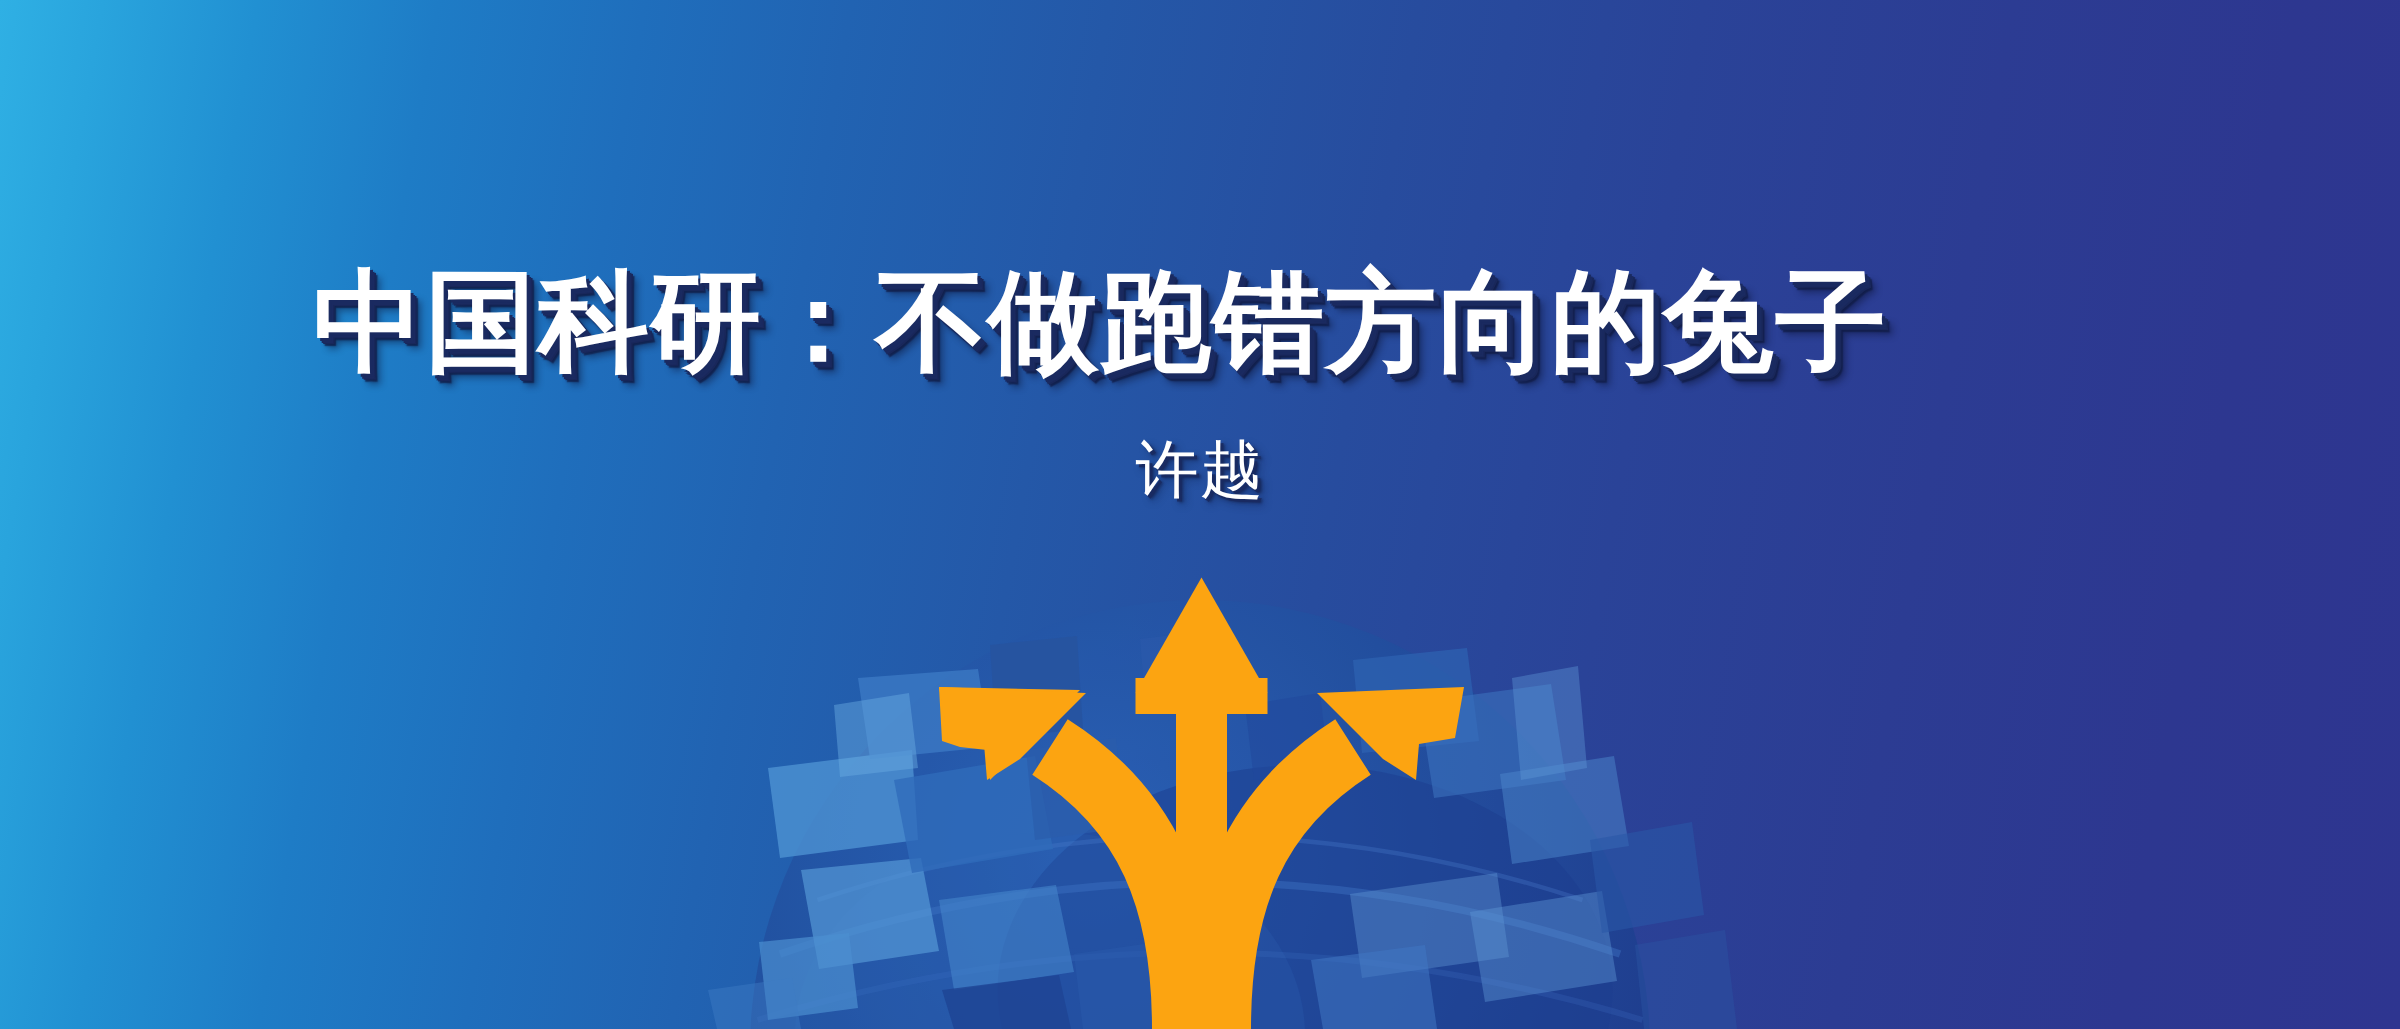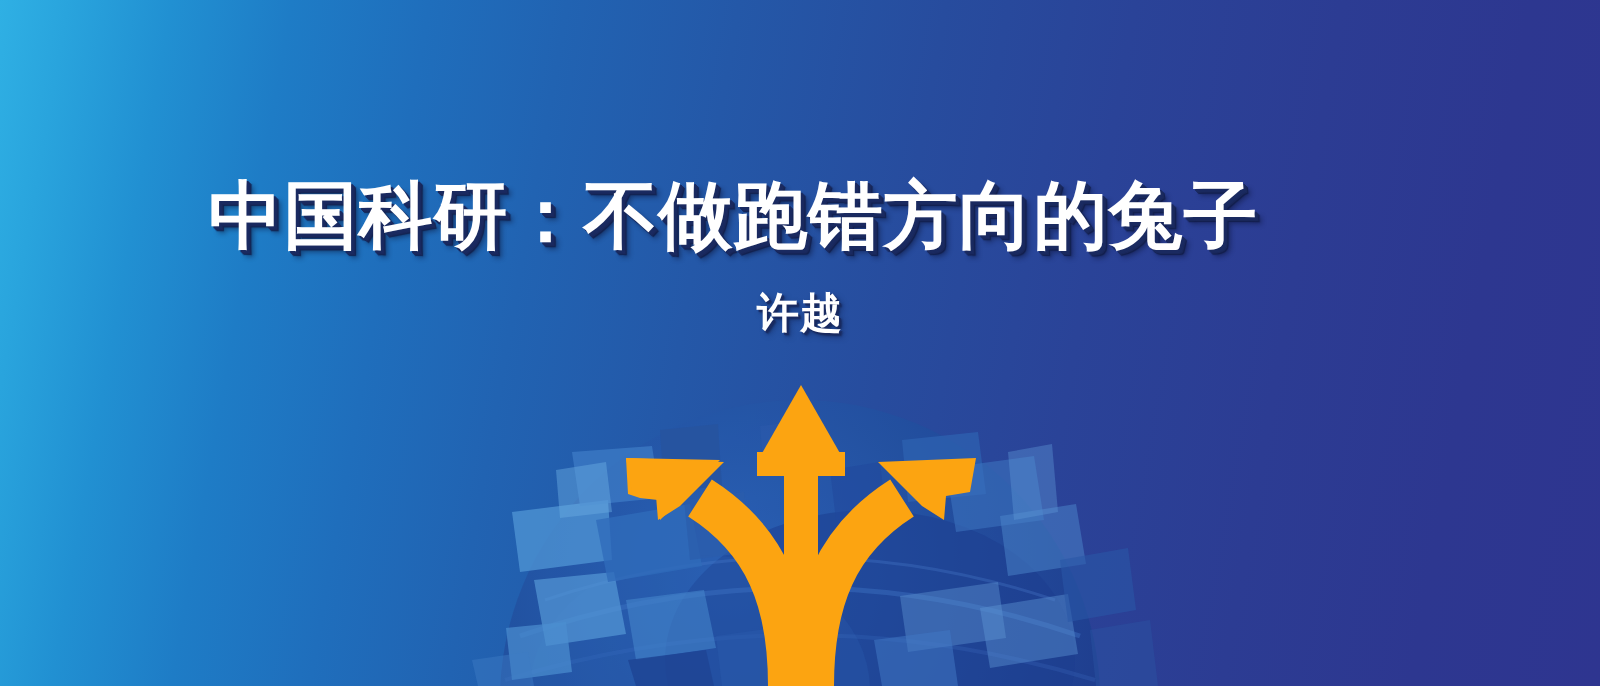--- a/index.html
+++ b/index.html
@@ -77,21 +77,21 @@
        5px 5px 1px rgba(16, 28, 70, 0.85),
        7px 7px 5px rgba(10, 18, 50, 0.45);
   }
 
   #slide-subtitle {
     position: absolute;
     left: 0;
     top: 292px;
     width: 1600px;
     font-size: 42px;
-    font-weight: bold;
+    font-weight: normal;
     color: #ffffff;
     letter-spacing: 1px;
     line-height: 1.0;
     white-space: nowrap;
     text-shadow:
        2px 2px 0 rgba(26, 42, 96, 0.9),
        3px 3px 2px rgba(16, 28, 70, 0.6),
        4px 4px 6px rgba(10, 18, 50, 0.35);
   }
 </style>

